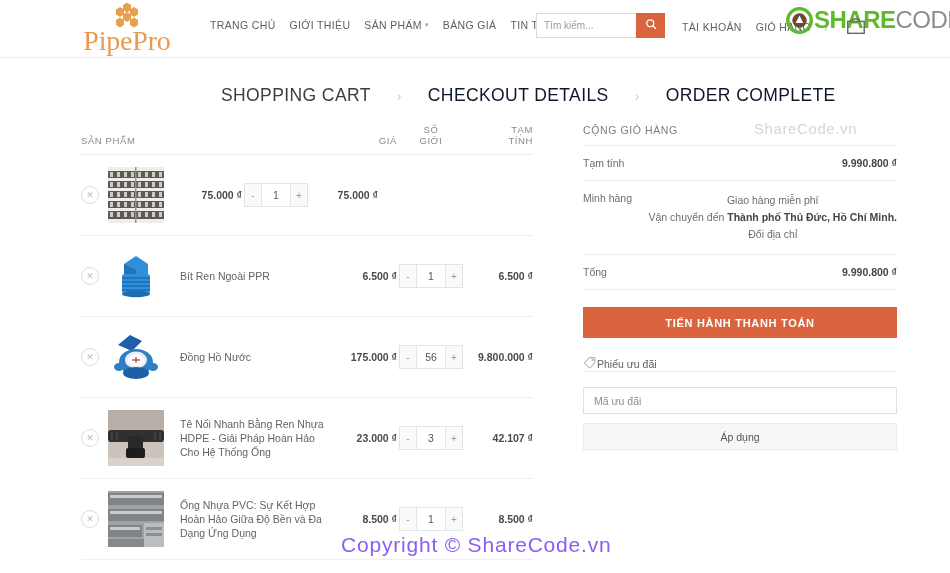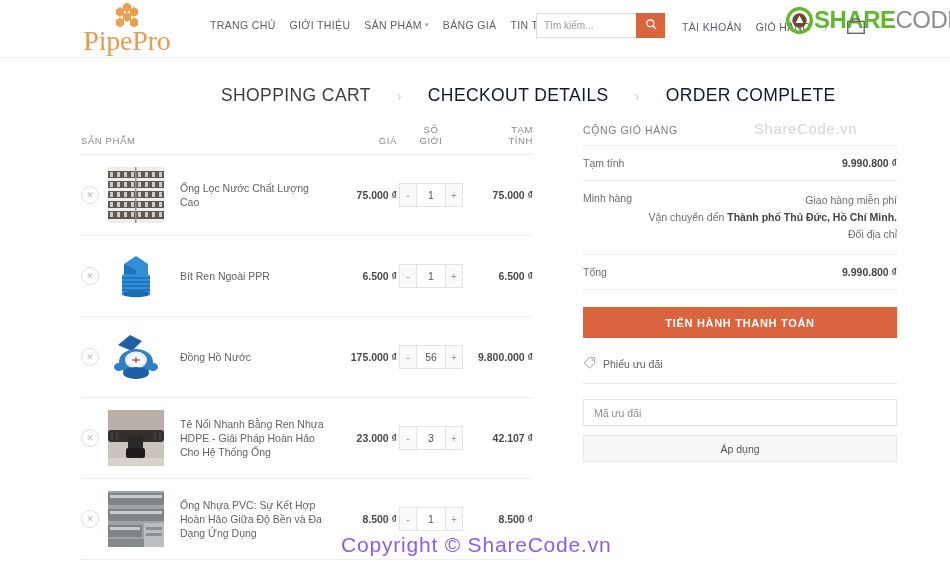--- a/index.html
+++ b/index.html
@@ -224,40 +224,39 @@
   .tot-row {
     display: flex; justify-content: space-between;
     align-items: flex-start;
     padding: 11px 0;
     border-bottom: 1px solid #ececec;
     font-size: 10.5px;
     color: #6d6d6d;
   }
   .tot-label { flex: none; }
   .tot-val { text-align: right; font-weight: bold; color: #454545; }
-  .ship-lines { text-align: right; line-height: 17px; color: #6d6d6d; }
+  .ship-lines { text-align: center; line-height: 17px; color: #6d6d6d; }
   .ship-lines .bold { font-weight: bold; color: #454545; }
   .change-addr { color: #6d6d6d; cursor: pointer; }
 
   .checkout-btn {
     margin-top: 17px;
     width: 100%; height: 31px;
     background: #d9643d;
     color: #ffffff;
     border: none;
     font-size: 11px; font-weight: bold;
     letter-spacing: 0.7px;
     cursor: pointer;
     font-family: "Liberation Sans", sans-serif;
   }
   .coupon-toggle {
     margin-top: 18px;
-    display: flex; align-items: center; gap: 7px;
+    display: flex; align-items: center; gap: 1px;
     font-size: 10.5px; color: #5e5e5e;
-    padding-bottom: 12px;
     border-bottom: 1px solid #ececec;
     cursor: pointer;
   }
   .coupon-input {
     margin-top: 15px;
     width: 100%; height: 27px;
     border: 1px solid #e2e2e2;
     font-size: 10.5px;
     padding: 0 10px;
     color: #6d6d6d;
@@ -450,21 +449,20 @@
             <rect x="16" y="45" width="3" height="5"></rect>
               <rect x="23" y="45" width="3" height="5"></rect>
             <rect x="30" y="45" width="3" height="5"></rect>
               <rect x="37" y="45" width="3" height="5"></rect>
             <rect x="44" y="45" width="3" height="5"></rect>
               <rect x="51" y="45" width="3" height="5"></rect>
           </g>
           <rect x="27" y="0" width="1.5" height="56" fill="#9a948c"></rect>
         </svg>
       </div>
-      <div class="prod-name">Ống Lọc Nước Chất Lượng Cao</div>
       <div class="cell-price">75.000 ₫</div>
       <div class="qty-wrap">
         <div class="qty">
           <div class="qty-btn">-</div>
           <div class="qty-val">1</div>
           <div class="qty-btn">+</div>
         </div>
       </div>
       <div class="cell-sub">75.000 ₫</div>
     </div>

